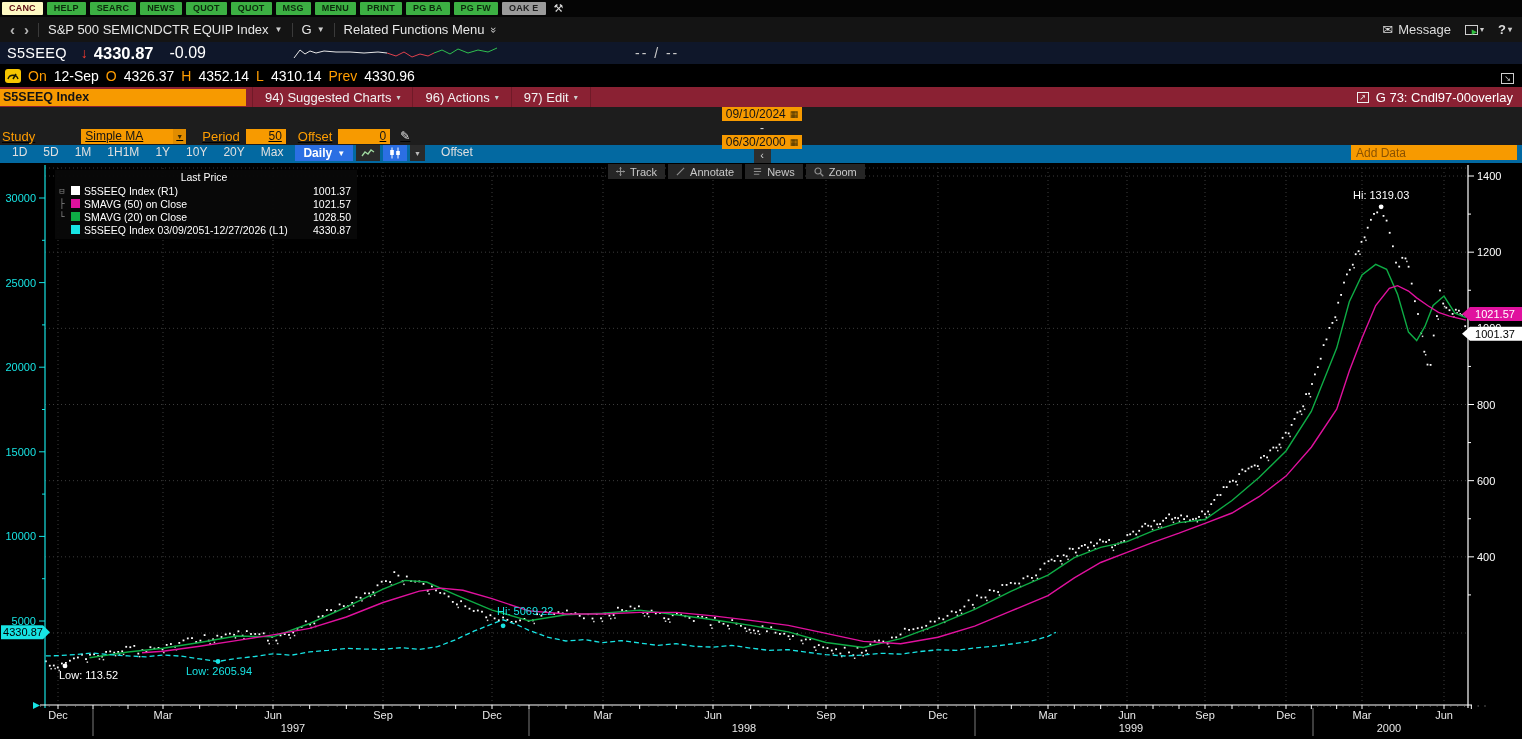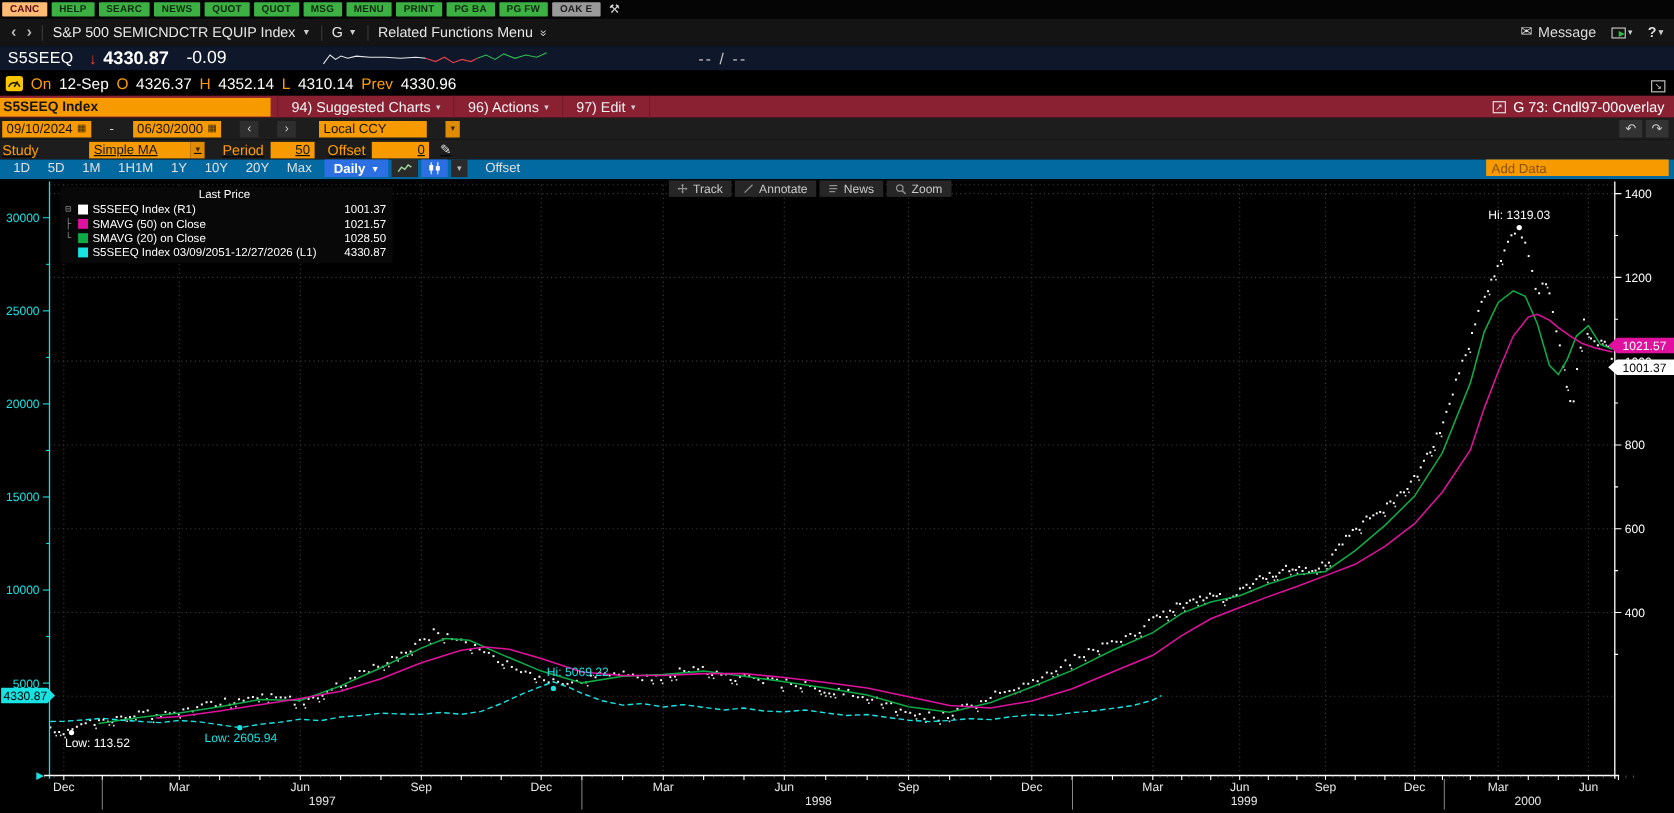--- a/index.html
+++ b/index.html
@@ -7,21 +7,21 @@
   body{
     width:1522px; height:739px; overflow:hidden; position:relative;
     font-family:"Liberation Sans", sans-serif;
   }
   .icon{ font-family:"DejaVu Sans", sans-serif; }
 
   
   .topbar{ height:17px; display:flex; align-items:center; gap:4px; padding-left:2px; background:#050505;}
   .tbtn{ height:13px; line-height:13px; padding:0 7px; font-size:9px; font-weight:bold;
          background:#3cb043; color:#0c2b0c; border-radius:1px; letter-spacing:.2px;}
-  .tbtn.red{ background:#fdba74; color:#5c0b12; }
+  .tbtn.red{ background:#fef9c3; color:#5c0b12; }
   .tbtn.gray{ background:#9a9a9a; color:#1e1e1e; }
   .wrench{ color:#d8d8d8; font-size:11px; margin-left:4px; }
 
   
   .navrow{ height:25px; display:flex; align-items:center; background:#141414; color:#e6e6e6;
            font-size:13px; padding:0 10px; gap:9px; }
   .chev{ color:#b5b5b5; font-size:15px; font-weight:bold; }
   .vdiv{ width:1px; height:14px; background:#3a3a3a; }
   .caret{ font-size:8px; color:#cfcfcf; }
   .dblchev{ display:inline-block; transform:rotate(90deg); font-size:11px; color:#cfcfcf; }
@@ -52,21 +52,21 @@
   .cmditem{ height:100%; display:flex; align-items:center; gap:5px; padding:0 12px;
             color:#f2f2f2; font-size:13px; border-right:1px solid #701a28; }
   .cmditem:first-of-type{ border-left:1px solid #701a28; margin-left:6px;}
   .cmd-right{ margin-left:auto; display:flex; align-items:center; gap:7px; color:#fff;
               font-size:13px; padding-right:9px;}
   .expicon{ width:12px; height:11px; border:1px solid #eee; font-size:8px; line-height:10px;
             text-align:center; color:#eee;}
 
   
   .setrow{ background:#1d1d1d; display:flex; align-items:center; font-size:12px; }
-  .setrow1{ height:20px; gap:17px; padding-left:2px; }
+  .setrow1{ height:20px; gap:0; padding-left:2px;flex-direction:column; }
   .setrow2{ height:18px; gap:6px; padding-left:2px;text-decoration:underline; }
   .ofield{ background:#f79a00; color:#151515; height:15px; display:flex; align-items:center;
            padding:0 4px; gap:4px; font-size:12px; }
   .calglyph{ font-size:9px; color:#3a2a00; }
   .ddbox{ background:#e18c00; color:#3a2a00; width:13px; height:15px; font-size:7px;
           display:flex; align-items:center; justify-content:center; }
   .nbtn{ width:17px; height:15px; background:#2e2e2e; color:#cfcfcf; display:flex;
          align-items:center; justify-content:center; font-size:11px; }
   .setdash{ color:#ddd; }
   .olabel{ color:#ff9d00; font-size:13px; }

